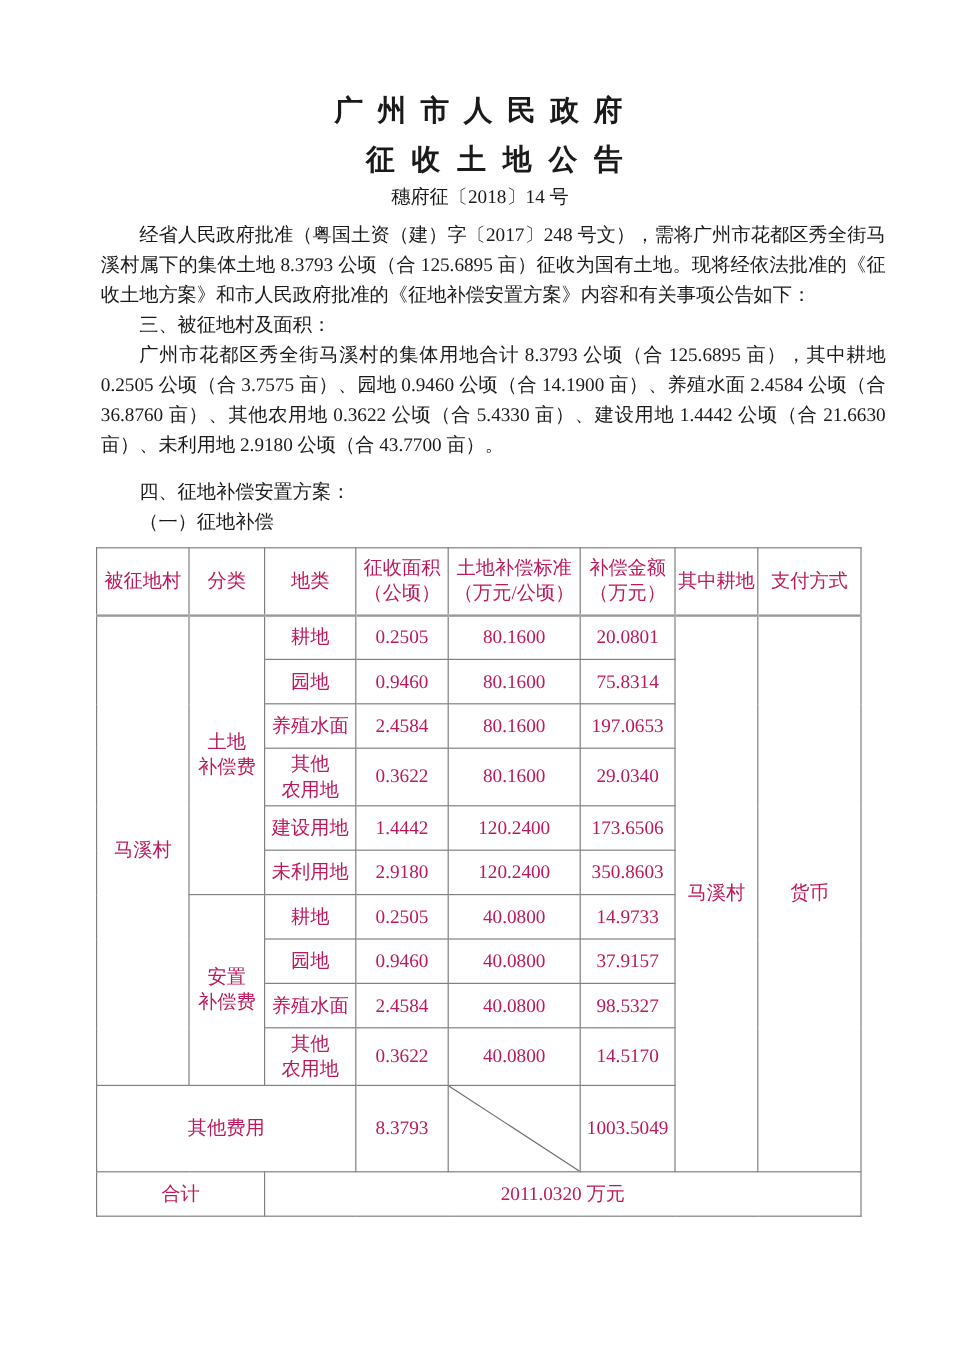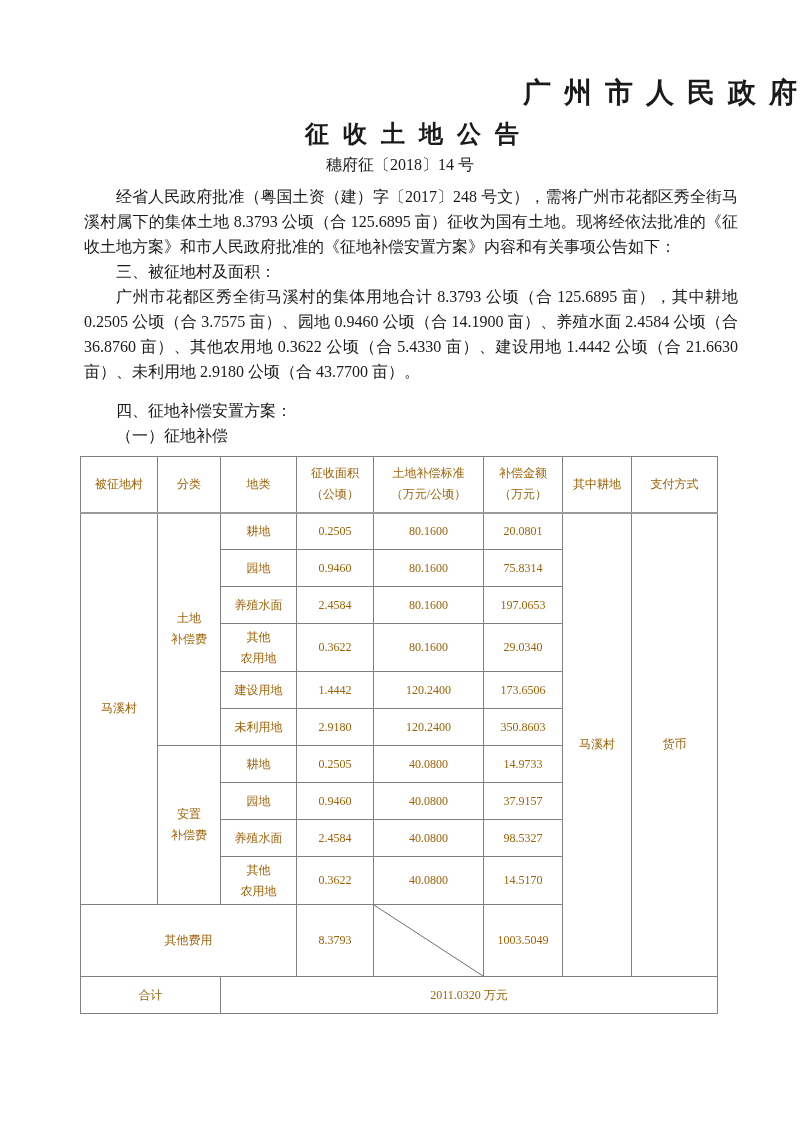--- a/index.html
+++ b/index.html
@@ -8,22 +8,22 @@
     position: relative;
     width: 800px;
     height: 1131px;
     background: #ffffff;
     color: #1a1a1a;
     font-family: "Liberation Serif", "DejaVu Serif", serif;
     padding-top: 80px;
     overflow: hidden;
   }
   .org-title {
-    text-align: right;
-    font-size: 28px;
+    text-align: center;
+    font-size: 24px;
     font-weight: bold;
     line-height: 26px;
     letter-spacing: 3px;
     white-space: pre;
   }
   .announcement-title {
     text-align: center;
     font-size: 24px;
     font-weight: bold;
     line-height: 26px;
@@ -45,22 +45,22 @@
     text-align: justify;
   }
   .content p { text-indent: 32px; }
   .content p.gap-before { margin-top: 14px; }
   table.comp-table {
     border-collapse: collapse;
     table-layout: fixed;
     width: 637px;
     margin-top: 8px;
     margin-left: -4px;
-    font-size: 12px;
-    color: #a16207;
+    font-size: 16px;
+    color: #be185d;
   }
   .comp-table td {
     border: 1px solid #808080;
     text-align: center;
     vertical-align: middle;
     padding: 2px 1px;
     line-height: 21px;
   }
   .comp-table tr.head-row td {
     border-bottom: 2px solid #9a9a9a;

